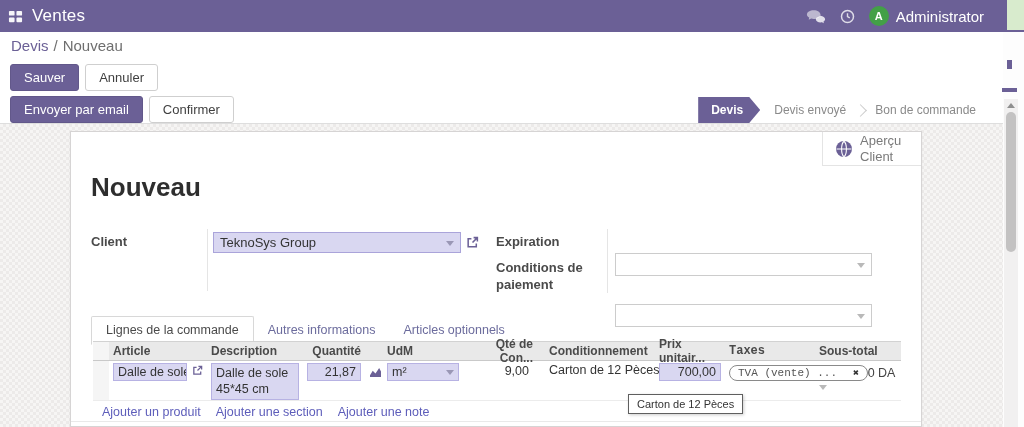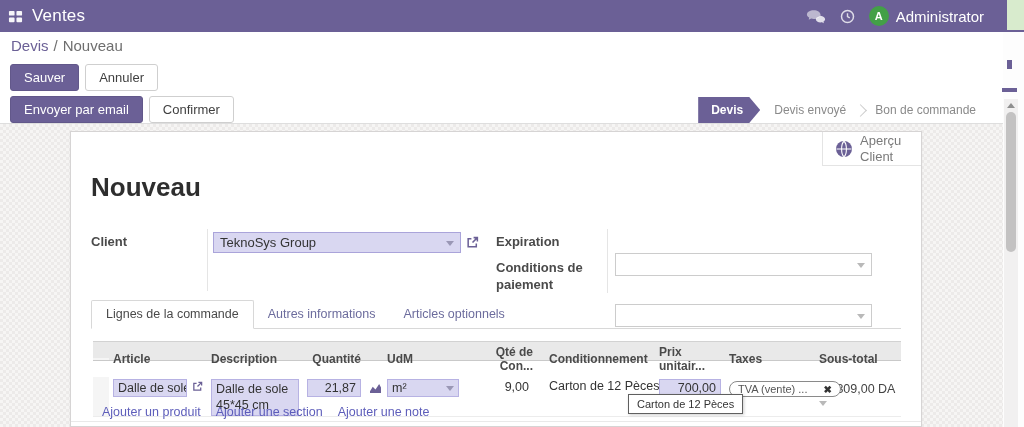--- a/index.html
+++ b/index.html
@@ -69,36 +69,36 @@
   .input-lav { background:#d9d7f1; border:1px solid #aaa4da; height:21px; font-size:13px; color:#333;
     display:flex; align-items:center; padding:0 18px 0 6px; position:relative; cursor:text; }
   .input-plain { background:#fff; border:1px solid #cccccc; height:23px; display:flex; align-items:center;
     padding:0 18px 0 6px; position:relative; cursor:text; }
   .caret { width:0; height:0; border-left:4px solid transparent; border-right:4px solid transparent;
     border-top:5px solid #9a97b5; position:absolute; right:6px; top:50%; margin-top:-2px; }
   .caret-gray { border-top-color:#b9b9b9; }
   .extlink { color:#6b6096; margin-left:5px; cursor:pointer; display:inline-flex; }
 
   
-  .tabs { position:absolute; left:20px; top:171px; right:20px; height:26px;
+  .tabs { position:absolute; left:20px; top:187px; right:20px; height:26px;
     display:flex; align-items:flex-end; border-bottom:1px solid #d8d8d8; }
   .tab { font-size:12.5px; padding:6px 14px 7px; cursor:pointer; color:#6c6c9d; white-space:nowrap; }
   .tab.active { color:#4a4a4a; background:#fff; border:1px solid #d8d8d8; border-bottom:1px solid #fff;
     margin-bottom:-1px; border-radius:2px 2px 0 0; }
 
   
   .olist { position:absolute; left:22px; top:209px; width:808px; font-size:12.5px; }
   .thead { display:flex; background:#e9e9e9; border-top:1px solid #d2d2d2; border-bottom:1px solid #c9c9c9;
     height:20px; align-items:center; font-weight:bold; font-size:12px; color:#4a4a4a; }
   .trow { display:flex; border-bottom:1px solid #ececec; min-height:37px; align-items:flex-start; background:#fff; }
-  .c { padding:0 4px; overflow:visible;margin-top:16px; }
+  .c { padding:0 4px; overflow:visible; }
   .c-handle { width:16px; align-self:stretch; background:#f5f5f5; }
   .c-article { width:98px; } .c-desc { width:96px; } .c-qty { width:62px; text-align:right; }
   .c-qicon { width:18px; } .c-udm { width:80px; } .c-qtycon { width:74px; text-align:right; }
-  .c-cond { width:118px; } .c-prix { width:70px; text-align:right; } .c-taxes { width:90px; position:relative; }
+  .c-cond { width:118px; } .c-prix { width:70px; text-align:right; } .c-taxes { width:90px; position:relative;font-family:Liberation Mono, monospace; }
   .c-subtot { width:86px; }
   .lav { background:#d9d7f1; border:1px solid #b7b2e3; }
   .cellbox { font-size:12.5px; color:#333; padding:1px 4px; margin-top:2px; }
   .rowflex { display:flex; align-items:flex-start; }
   .num { text-align:right; }
   .tax-pill { display:inline-flex; align-items:center; gap:16px; border:1px solid #8a8a8a; border-radius:10px;
     padding:1px 8px; font-size:11px; color:#555; margin-top:4px; white-space:nowrap; background:#fff; }
   .tax-x { font-weight:bold; font-size:10px; color:#333; cursor:pointer; }
   .tax-caret { position:absolute; right:-12px; top:26px; }
   .subtot-val { margin-top:5px; color:#444; }

